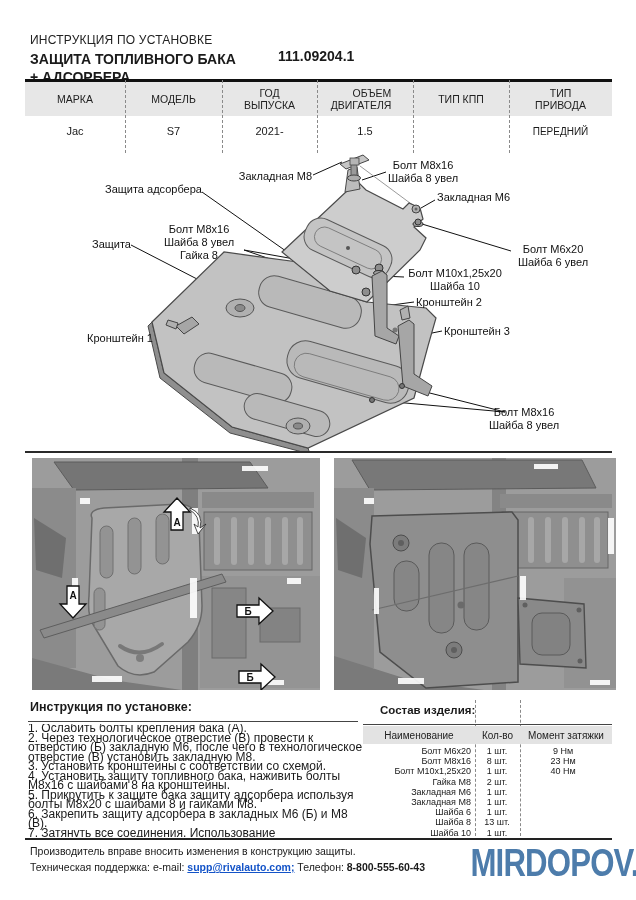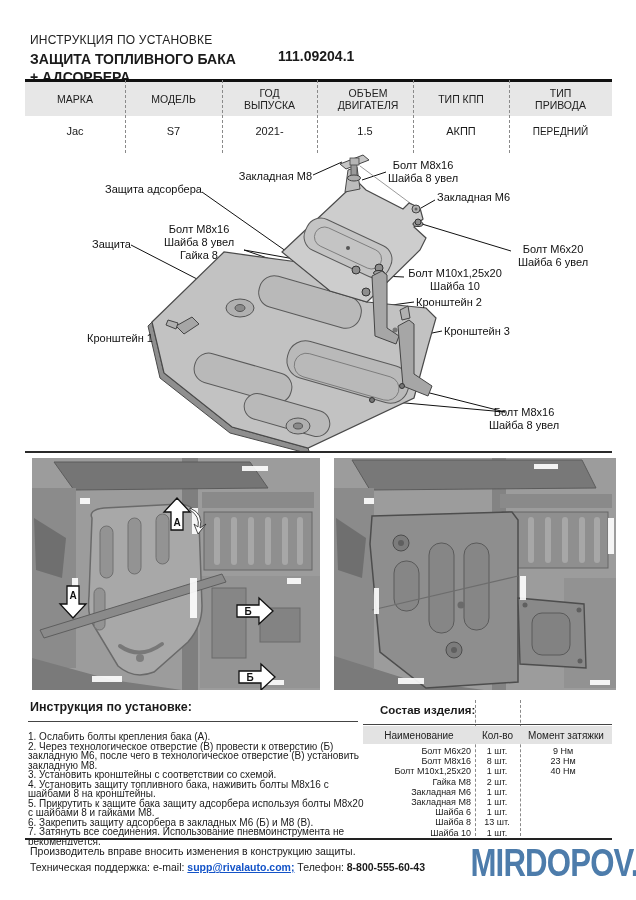--- a/index.html
+++ b/index.html
@@ -20,21 +20,21 @@
   
   .diagram{left:0;top:150px;width:636px;height:302px;}
   .callout{position:absolute;font-size:11px;line-height:13px;white-space:pre-line;color:#111;}
   .ca-c{text-align:center;} .ca-r{text-align:right;}
   
   .rule-photos{left:25px;top:451px;width:587px;height:2px;background:#2a2a2a;}
   .photo{top:458px;height:232px;}
   
   .inst-head{left:30px;top:700px;font-size:12.5px;font-weight:bold;}
   .inst-line{left:28px;top:721px;width:330px;height:1px;background:#444;}
-  .steps{left:28px;top:724px;width:336px;height:113px;overflow:hidden;font-size:10px;line-height:9.5px;margin-top:8px;}
+  .steps{left:28px;top:724px;width:336px;height:113px;overflow:hidden;font-size:12px;line-height:9.5px;}
   .rule-bottom{left:25px;top:838px;width:587px;height:2px;background:#222;}
   .parts-head{left:380px;top:704px;font-size:11.5px;font-weight:bold;}
   .parts-line{left:363px;top:724px;width:249px;height:1px;background:#444;}
   .parts-headbg{left:363px;top:726px;width:249px;height:18px;background:#e3e3e3;}
   .pdash{top:700px;height:136px;width:0;border-left:1px dashed #8a8a8a;}
   .pcol{top:726px;height:18px;display:flex;align-items:center;justify-content:center;font-size:10px;color:#222;}
   .parts-rows{left:363px;top:746px;width:249px;}
   .prow{display:flex;height:10.2px;align-items:center;font-size:9px;}
   .pname{width:108px;text-align:right;padding-right:4px;}
   .pqty{width:44px;text-align:center;}
@@ -62,31 +62,30 @@
   <div class="abs vdash" style="left:125px;"></div>
   <div class="abs vdash" style="left:222px;"></div>
   <div class="abs vdash" style="left:317px;"></div>
   <div class="abs vdash" style="left:413px;"></div>
   <div class="abs vdash" style="left:509px;"></div>
 
   <div class="abs hcell" style="left:25px;width:100px;">МАРКА</div>
   <div class="abs hcell" style="left:125px;width:97px;">МОДЕЛЬ</div>
   <div class="abs hcell" style="left:222px;width:95px;">ГОД
 ВЫПУСКА</div>
-  <div class="abs hcell" style="left:320px;width:96px;">ОБЪЕМ
+  <div class="abs hcell" style="left:313px;width:96px;text-align:right;">ОБЪЕМ
 ДВИГАТЕЛЯ</div>
   <div class="abs hcell" style="left:413px;width:96px;">ТИП КПП</div>
   <div class="abs hcell" style="left:509px;width:103px;">ТИП
 ПРИВОДА</div>
 
   <div class="abs vcell" style="left:25px;width:100px;">Jac</div>
   <div class="abs vcell" style="left:125px;width:97px;">S7</div>
   <div class="abs vcell" style="left:222px;width:95px;">2021-</div>
   <div class="abs vcell" style="left:317px;width:96px;">1.5</div>
-  <div class="abs vcell" style="left:413px;width:96px;">АКПП</div>
   <div class="abs vcell" style="left:509px;width:103px;font-size:10px;">ПЕРЕДНИЙ</div>
 
   <div class="abs diagram">
     <svg width="636" height="302" viewBox="0 0 636 302">
 
       <g stroke="#111" stroke-width="1" fill="none">
         <path d="M313,25 L342,12"></path>
         <path d="M386,22 L362,30"></path>
         <path d="M202,42 L310,118"></path>
         <path d="M435,50 L421,58"></path>

